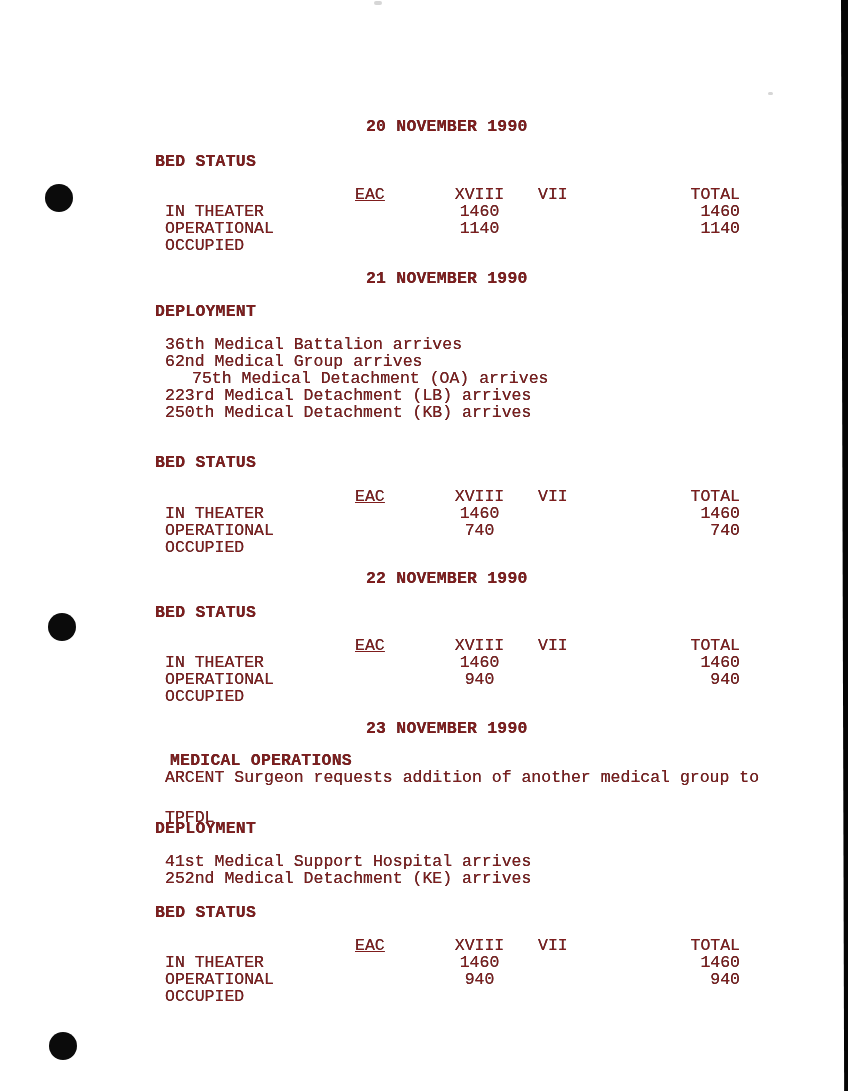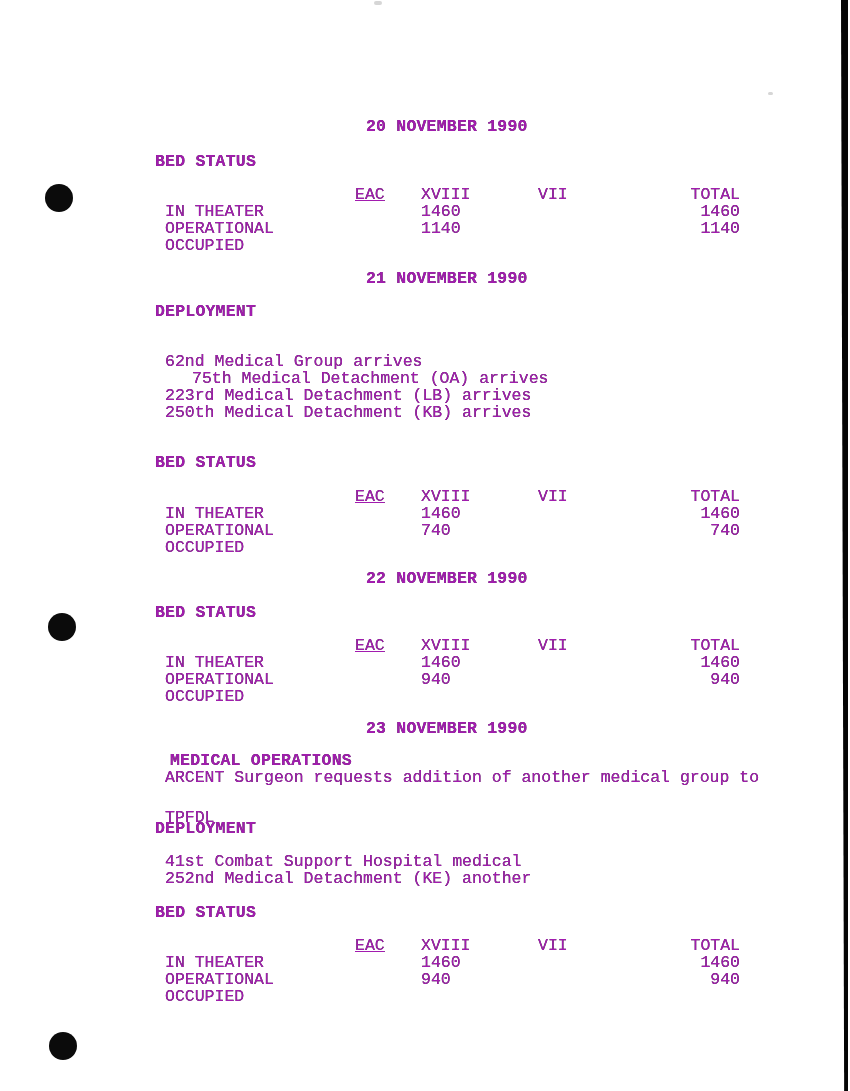--- a/index.html
+++ b/index.html
@@ -3,21 +3,21 @@
 <meta charset="utf-8">
 <style>
   html,body{margin:0;padding:0;background:#e8e8e8;}
   .page{
     position:relative;
     width:850px;height:1091px;
     margin:0 auto;
     background:#ffffff;
     overflow:hidden;
     font-family:"Liberation Mono","DejaVu Sans Mono",monospace;
-    color:#a21caf;
+    color:#7f1d1d;
   }
   .line{
     position:absolute;
     white-space:pre;
     font-size:16.5px;
     line-height:17px;
     text-shadow:0 0 0.6px rgba(10,10,10,0.85);
   }
   .date{left:366px;font-weight:700;letter-spacing:0.2px;}
   .h{font-weight:700;letter-spacing:0.2px;left:115px;margin-left:40px;}
@@ -26,21 +26,21 @@
     position:absolute;
     left:165px;width:575px;
     display:flex;
     font-size:16.5px;line-height:17px;
     white-space:pre;
     text-shadow:0 0 0.6px rgba(10,10,10,0.85);
   }
   .c{display:block;white-space:pre;}
   .lab{width:190px;text-align:left;}
   .eac{width:66px;text-decoration:underline;}
-  .xv{width:117px;text-align:left;}
+  .xv{width:117px;text-align:center;}
   .vii{width:99px;text-align:left;}
   .tot{width:103px;text-align:right;}
   .hole{
     position:absolute;width:28px;height:28px;border-radius:50%;
     background:#0b0b0b;
   }
   .edge-bar{
     position:absolute;left:841px;top:0;width:7px;height:1091px;
     background:#050505;
     clip-path:polygon(0 0,100% 0,100% 100%,45% 100%);
@@ -87,20 +87,21 @@
     <span class="c lab">OCCUPIED</span>
     <span class="c eac"></span>
     <span class="c xv"></span>
     <span class="c vii"></span>
     <span class="c tot"></span>
   </div>
 
   <div class="line date" style="top:270px;">21 NOVEMBER 1990</div>
   <div class="line h" style="top:303px;">DEPLOYMENT</div>
 
+  <div class="line body-indent" style="top:336px;">36th Medical Battalion arrives</div>
   <div class="line body-indent" style="top:353px;">62nd Medical Group arrives</div>
   <div class="line body-indent" style="top:370px;margin-left:27px;">75th Medical Detachment (OA) arrives</div>
   <div class="line body-indent" style="top:387px;">223rd Medical Detachment (LB) arrives</div>
   <div class="line body-indent" style="top:404px;">250th Medical Detachment (KB) arrives</div>
 
   <div class="line h" style="top:454px;">BED STATUS</div>
   <div class="trow" style="top:488px;">
     <span class="c lab"></span>
     <span class="c eac">EAC</span>
     <span class="c xv">XVIII</span>
@@ -159,22 +160,22 @@
     <span class="c vii"></span>
     <span class="c tot"></span>
   </div>
 
   <div class="line date" style="top:720px;">23 NOVEMBER 1990</div>
   <div class="line h" style="top:752px;padding-left:15px;">MEDICAL OPERATIONS</div>
   <div class="line body-indent" style="top:769px;">ARCENT Surgeon requests addition of another medical group to</div>
   <div class="line body-indent" style="top:786px;margin-top:23px;">TPFDL</div>
 
   <div class="line h" style="top:820px;">DEPLOYMENT</div>
-  <div class="line body-indent" style="top:853px;">41st Combat Support Hospital medical</div>
-  <div class="line body-indent" style="top:870px;">252nd Medical Detachment (KE) another</div>
+  <div class="line body-indent" style="top:853px;">41st Medical Support Hospital arrives</div>
+  <div class="line body-indent" style="top:870px;">252nd Medical Detachment (KE) arrives</div>
 
   <div class="line h" style="top:904px;">BED STATUS</div>
   <div class="trow" style="top:937px;">
     <span class="c lab"></span>
     <span class="c eac">EAC</span>
     <span class="c xv">XVIII</span>
     <span class="c vii">VII</span>
     <span class="c tot">TOTAL</span>
   </div>
   <div class="trow" style="top:954px;">

